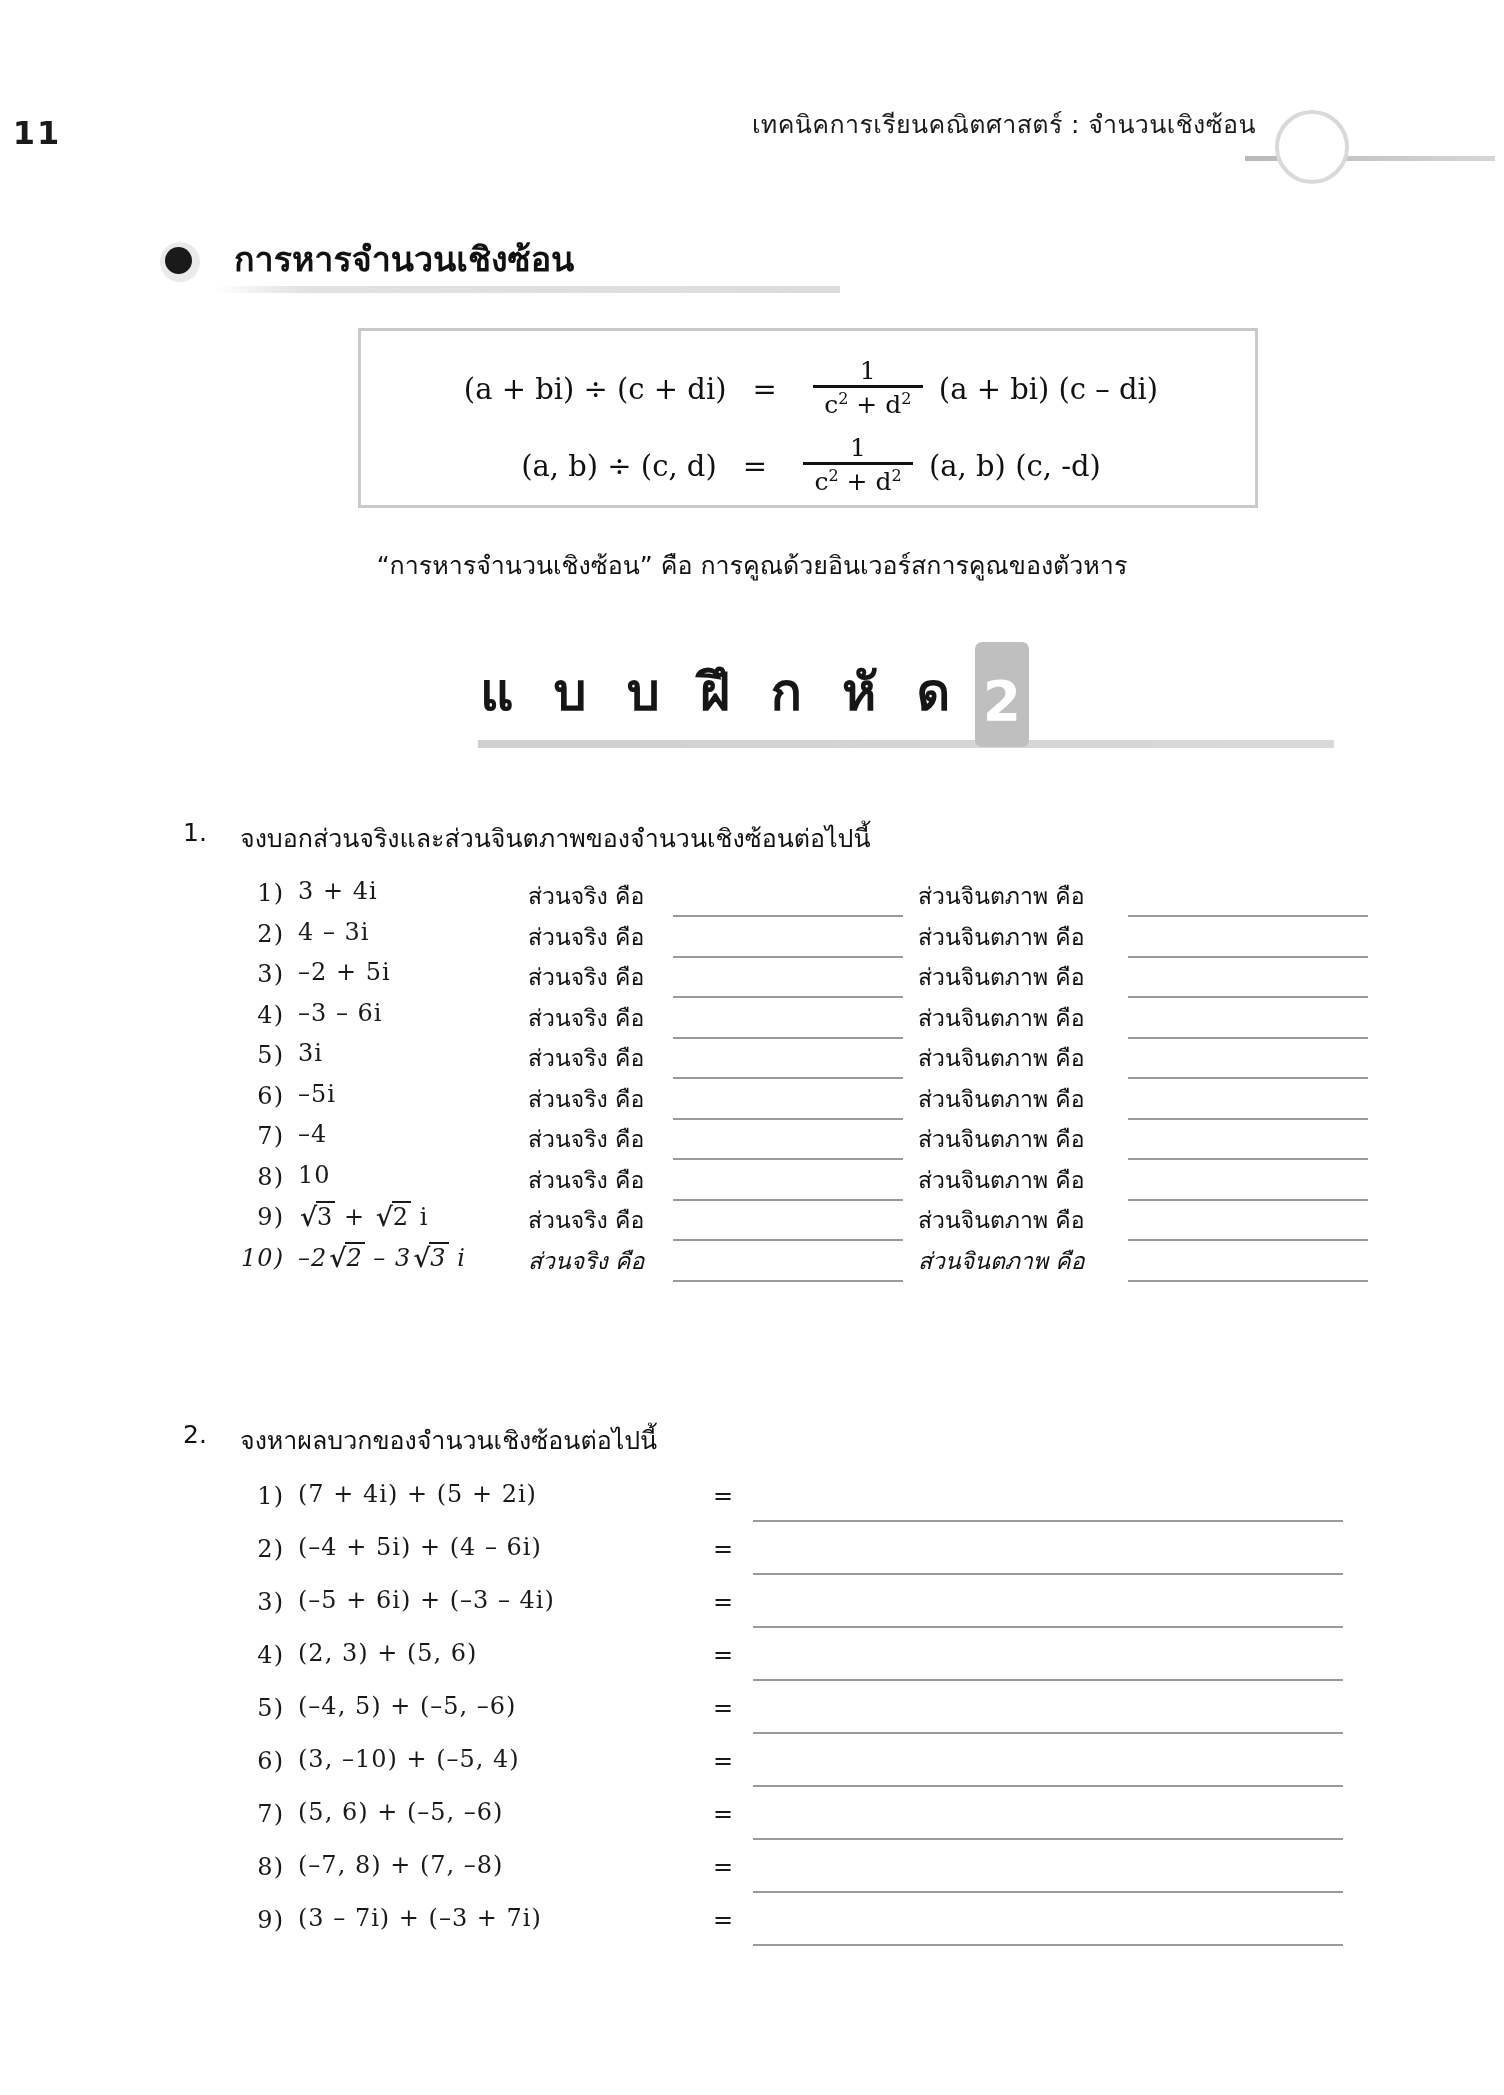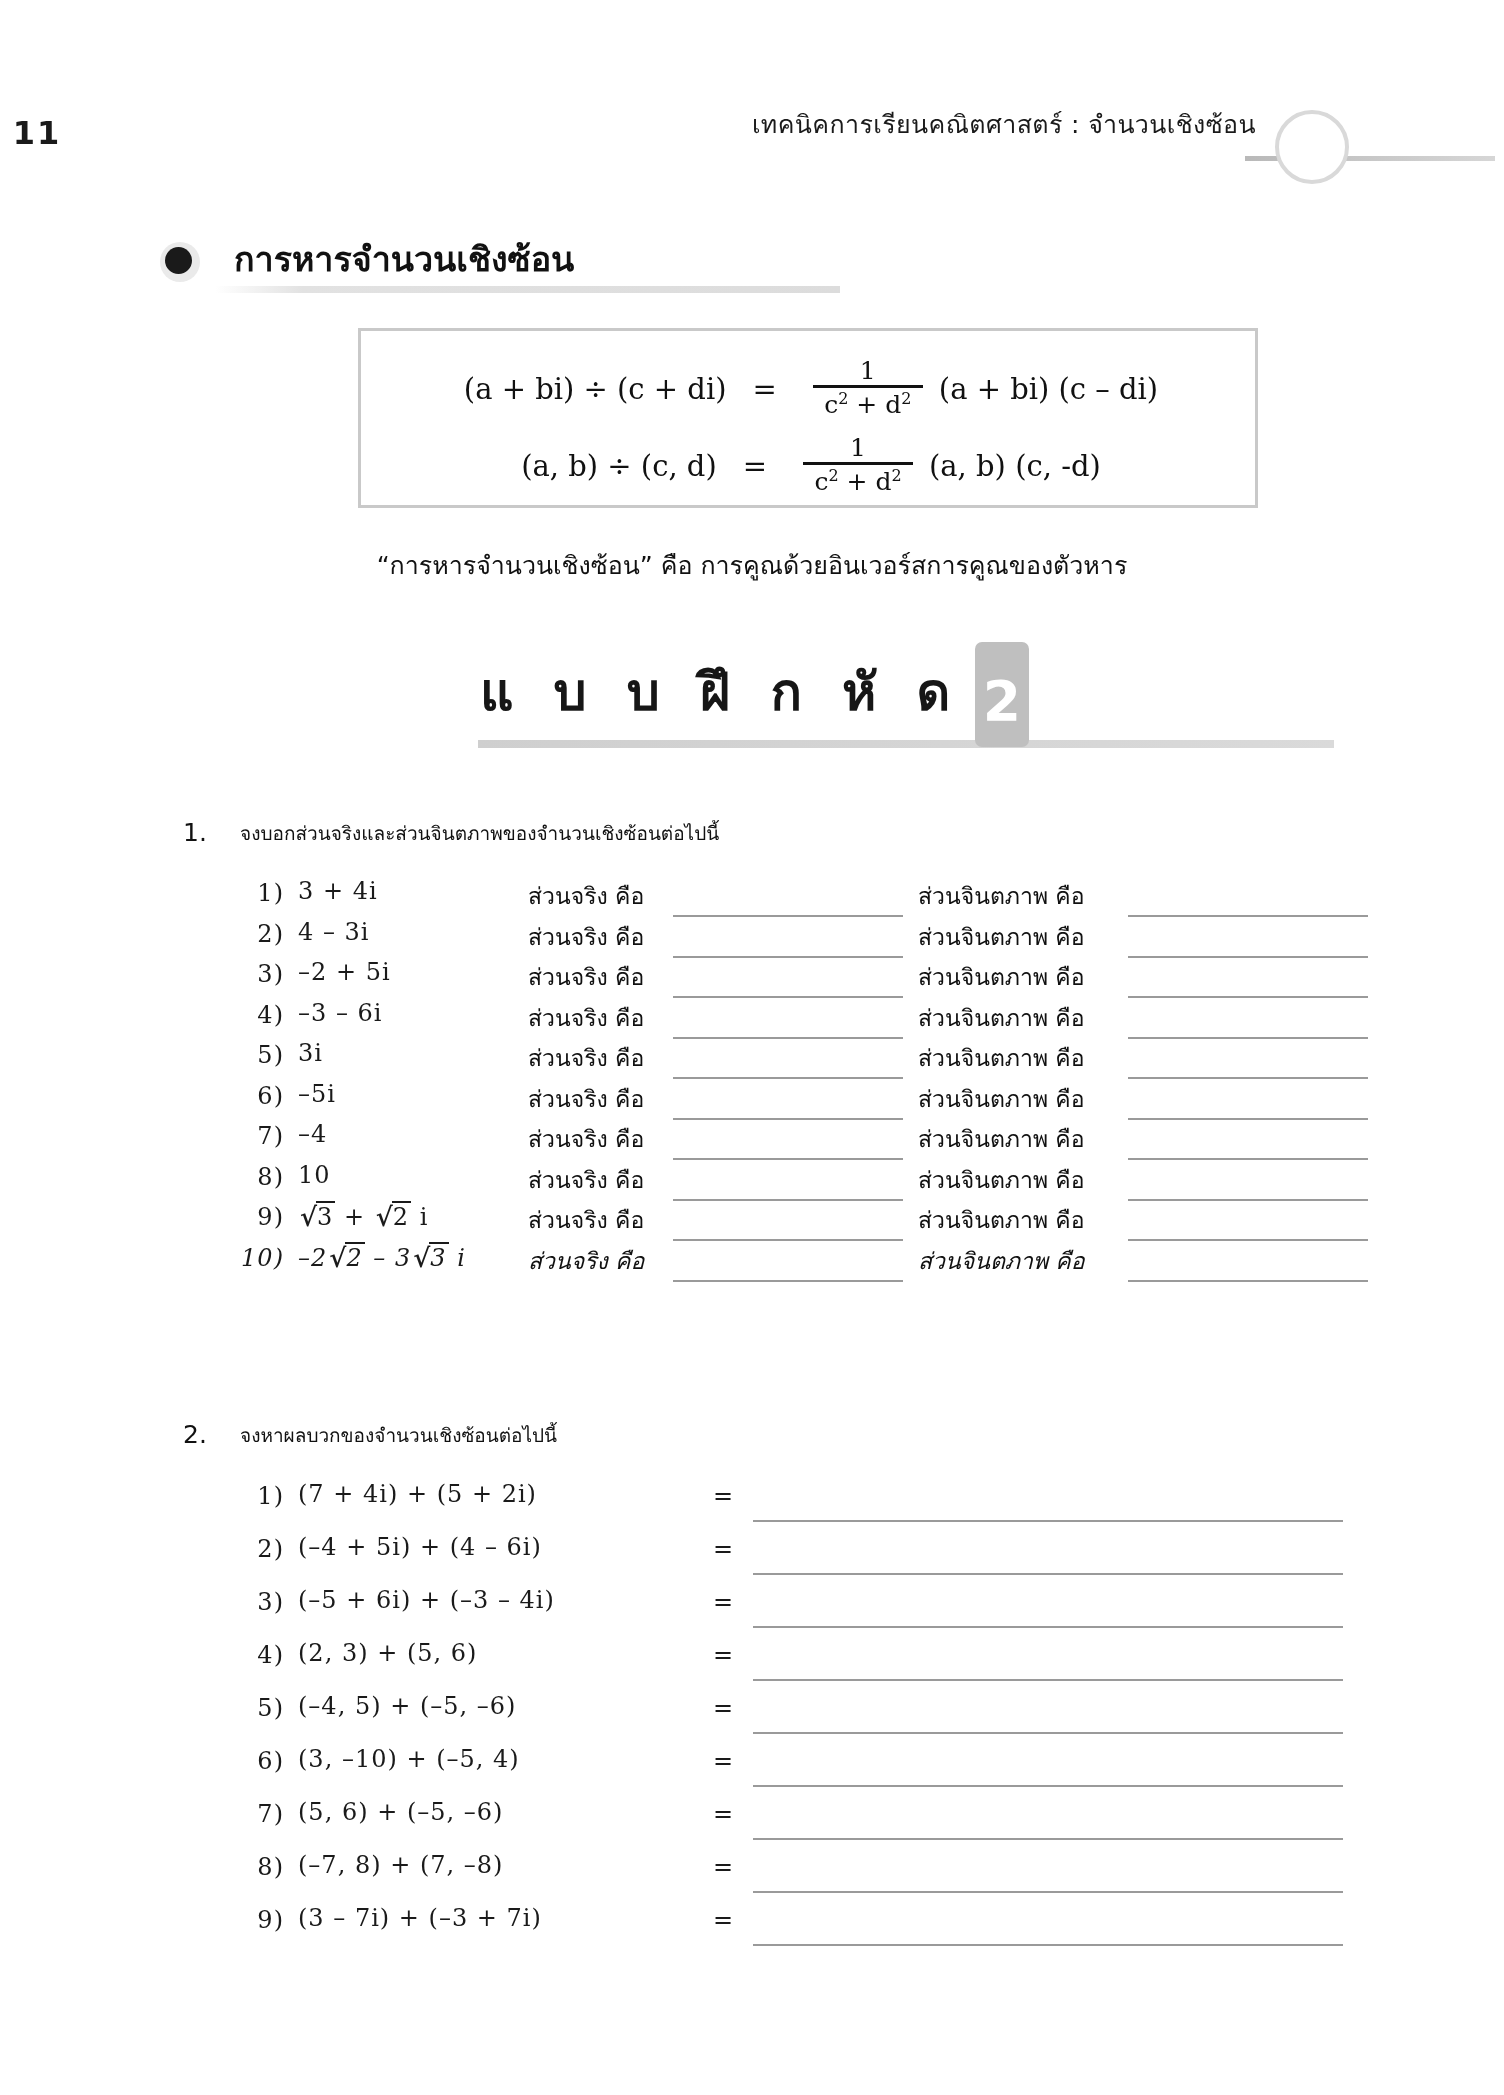--- a/index.html
+++ b/index.html
@@ -230,21 +230,21 @@
     left: 478px;
     top: 100px;
     width: 856px;
     height: 8px;
     background: linear-gradient(to right, #cfcfcf, #dadada);
   }
 
   
   .q-label {
     position: absolute;
-    font-size: 19px;
+    font-size: 25px;
     color: #111111;
     font-family: "DejaVu Sans", sans-serif;
   }
   .q-num {
     position: absolute;
     font-size: 25px;
     color: #111111;
     font-family: "DejaVu Sans", sans-serif;
   }
 

